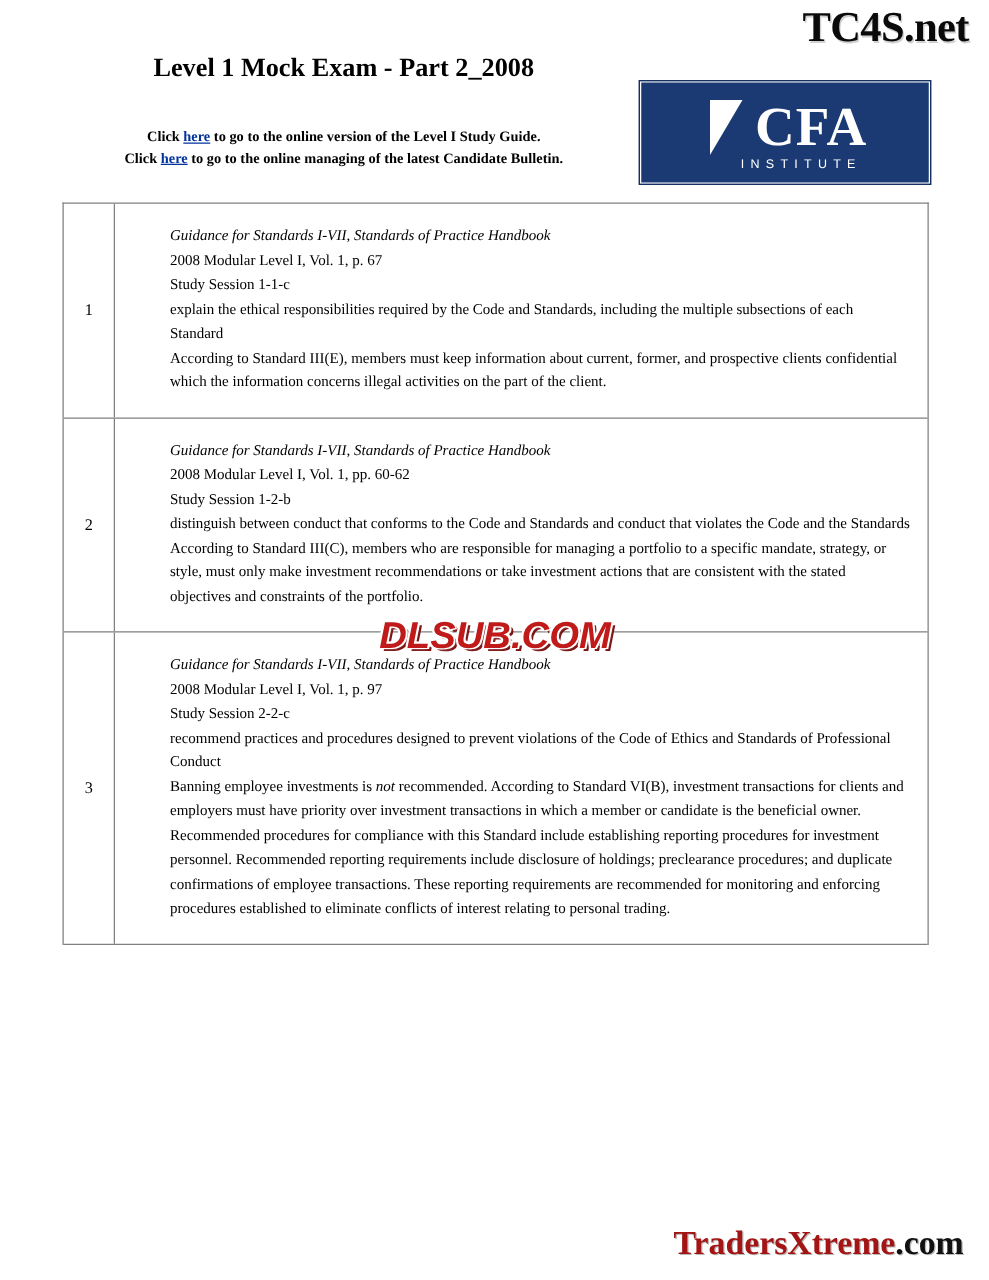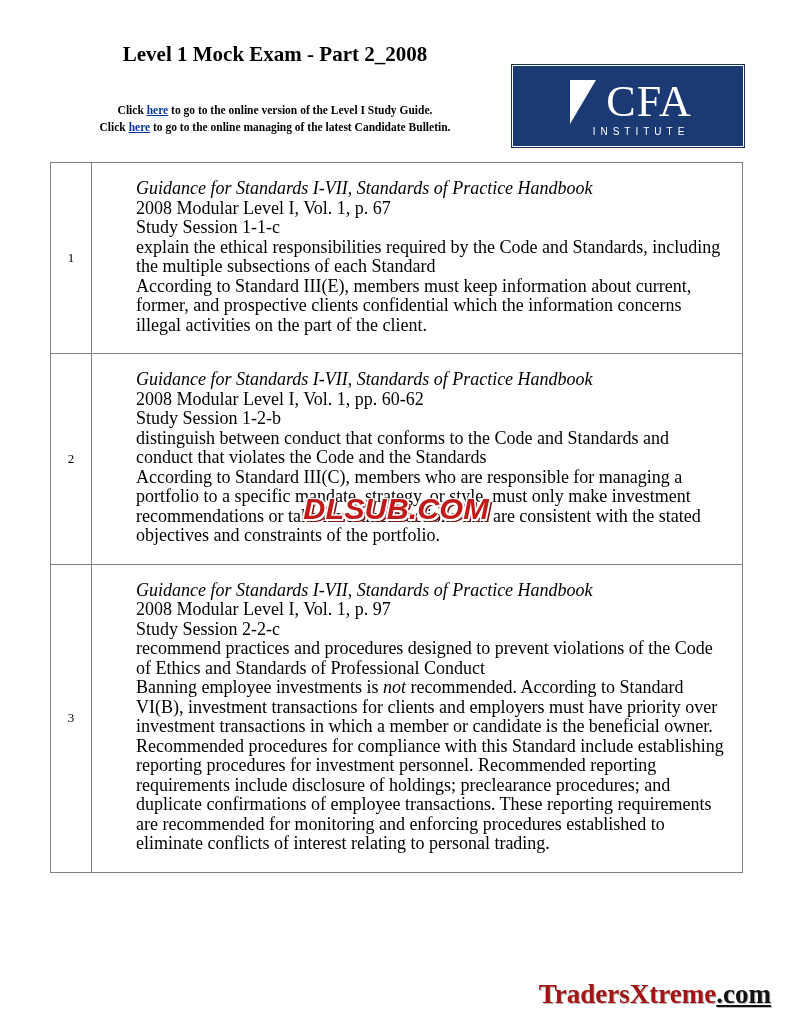--- a/index.html
+++ b/index.html
@@ -103,21 +103,21 @@
     content: "";
     position: absolute;
     left: 6px; top: 2px;
     width: 0; height: 0;
     border-left: 26px solid #ffffff;
     border-bottom: 44px solid transparent;
   }
   .logo-text {
     font-family: "Liberation Serif", serif;
     font-size: 44px;
-    font-weight: normal;
+    font-weight: bold;
     color: #ffffff;
     letter-spacing: 1px;
     line-height: 46px;
     text-align: right;
   }
   .logo-sub {
     font-family: "Liberation Sans", sans-serif;
     font-size: 10px;
     letter-spacing: 5px;
     color: #ffffff;
@@ -146,21 +146,21 @@
     flex: 0 0 40px;
     border-right: 1px solid #808080;
     display: flex;
     align-items: center;
     justify-content: center;
     font-size: 13px;
   }
   .cell-body {
     flex: 1 1 auto;
     padding: 16px 14px 18px 44px;
-    font-size: 18px;
+    font-size: 12px;
     line-height: 19.5px;
   }
   .ref {
     font-style: italic;
   }
   .para { margin: 0; }
   em.inline-ital { font-style: italic; }
 
   
   .center-watermark {
@@ -191,28 +191,28 @@
     bottom: 14px;
     right: 20px;
     font-family: "Liberation Serif", serif;
     font-size: 27px;
     font-weight: bold;
     color: #a31515;
     text-shadow: 1px 1px 0 rgba(80,80,80,.4);
   }
   .bottom-watermark .dark {
     color: #111111;
-    text-decoration: underline;
   }
 </style>
 </head>
 <body>
 
 <div class="page">
 
+  <div class="top-watermark">TC4S.net</div>
 
   <div class="header">
     <div class="doc-title">Level 1 Mock Exam - Part 2_2008</div>
     <div class="links">
       <div class="link-line"><span>Click </span><a href="#">here</a><span> to go to the online version of the Level I Study Guide.</span></div>
       <div class="link-line"><span>Click </span><a href="#">here</a><span> to go to the online managing of the latest Candidate Bulletin.</span></div>
     </div>
 
     <div class="logo">
       <div class="logo-inner">

